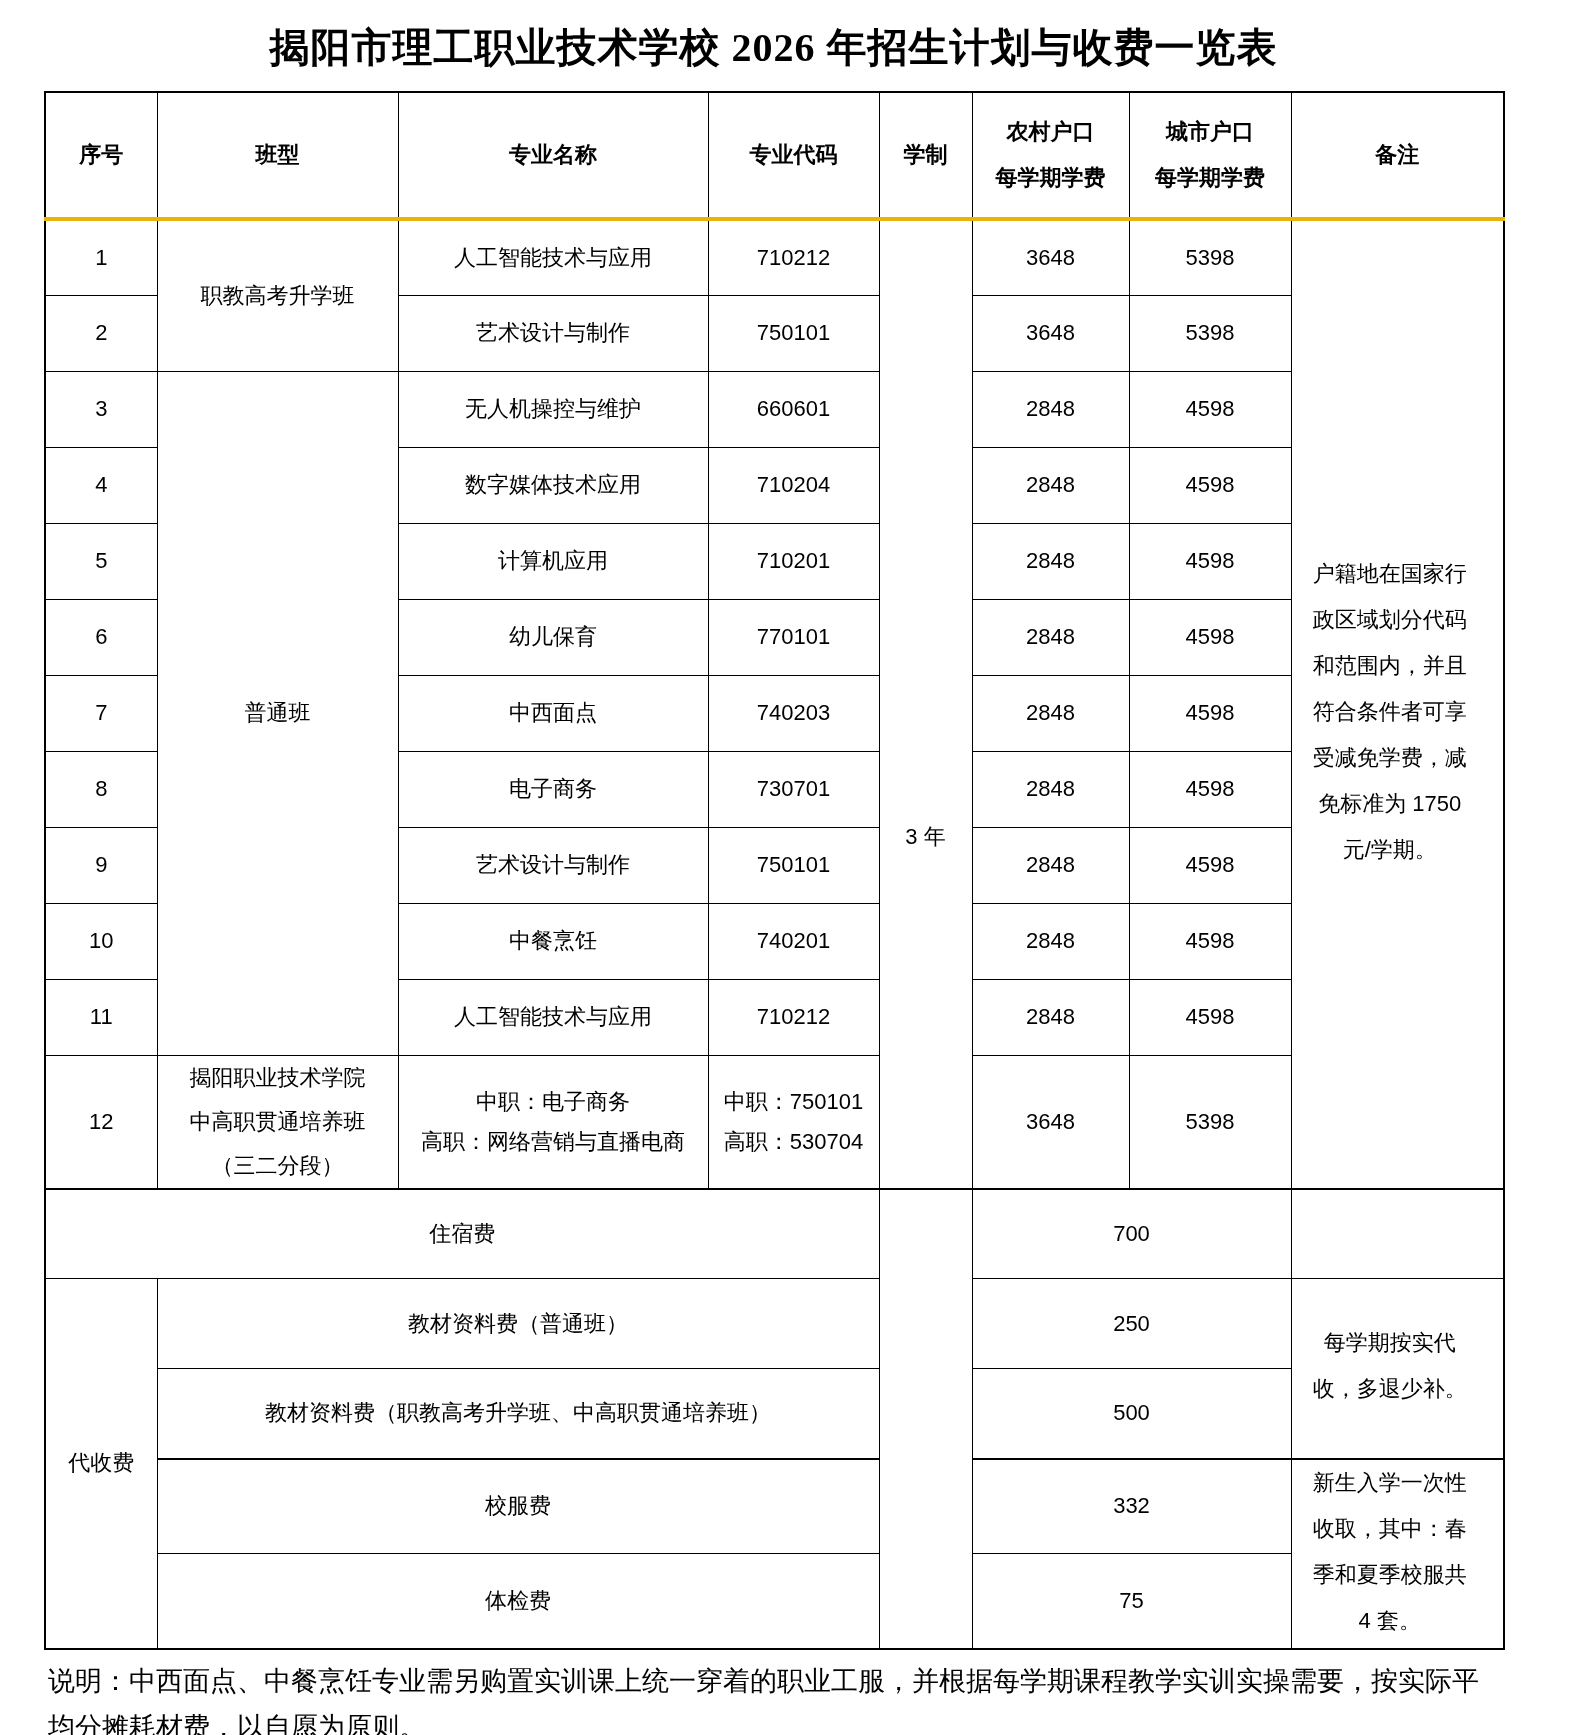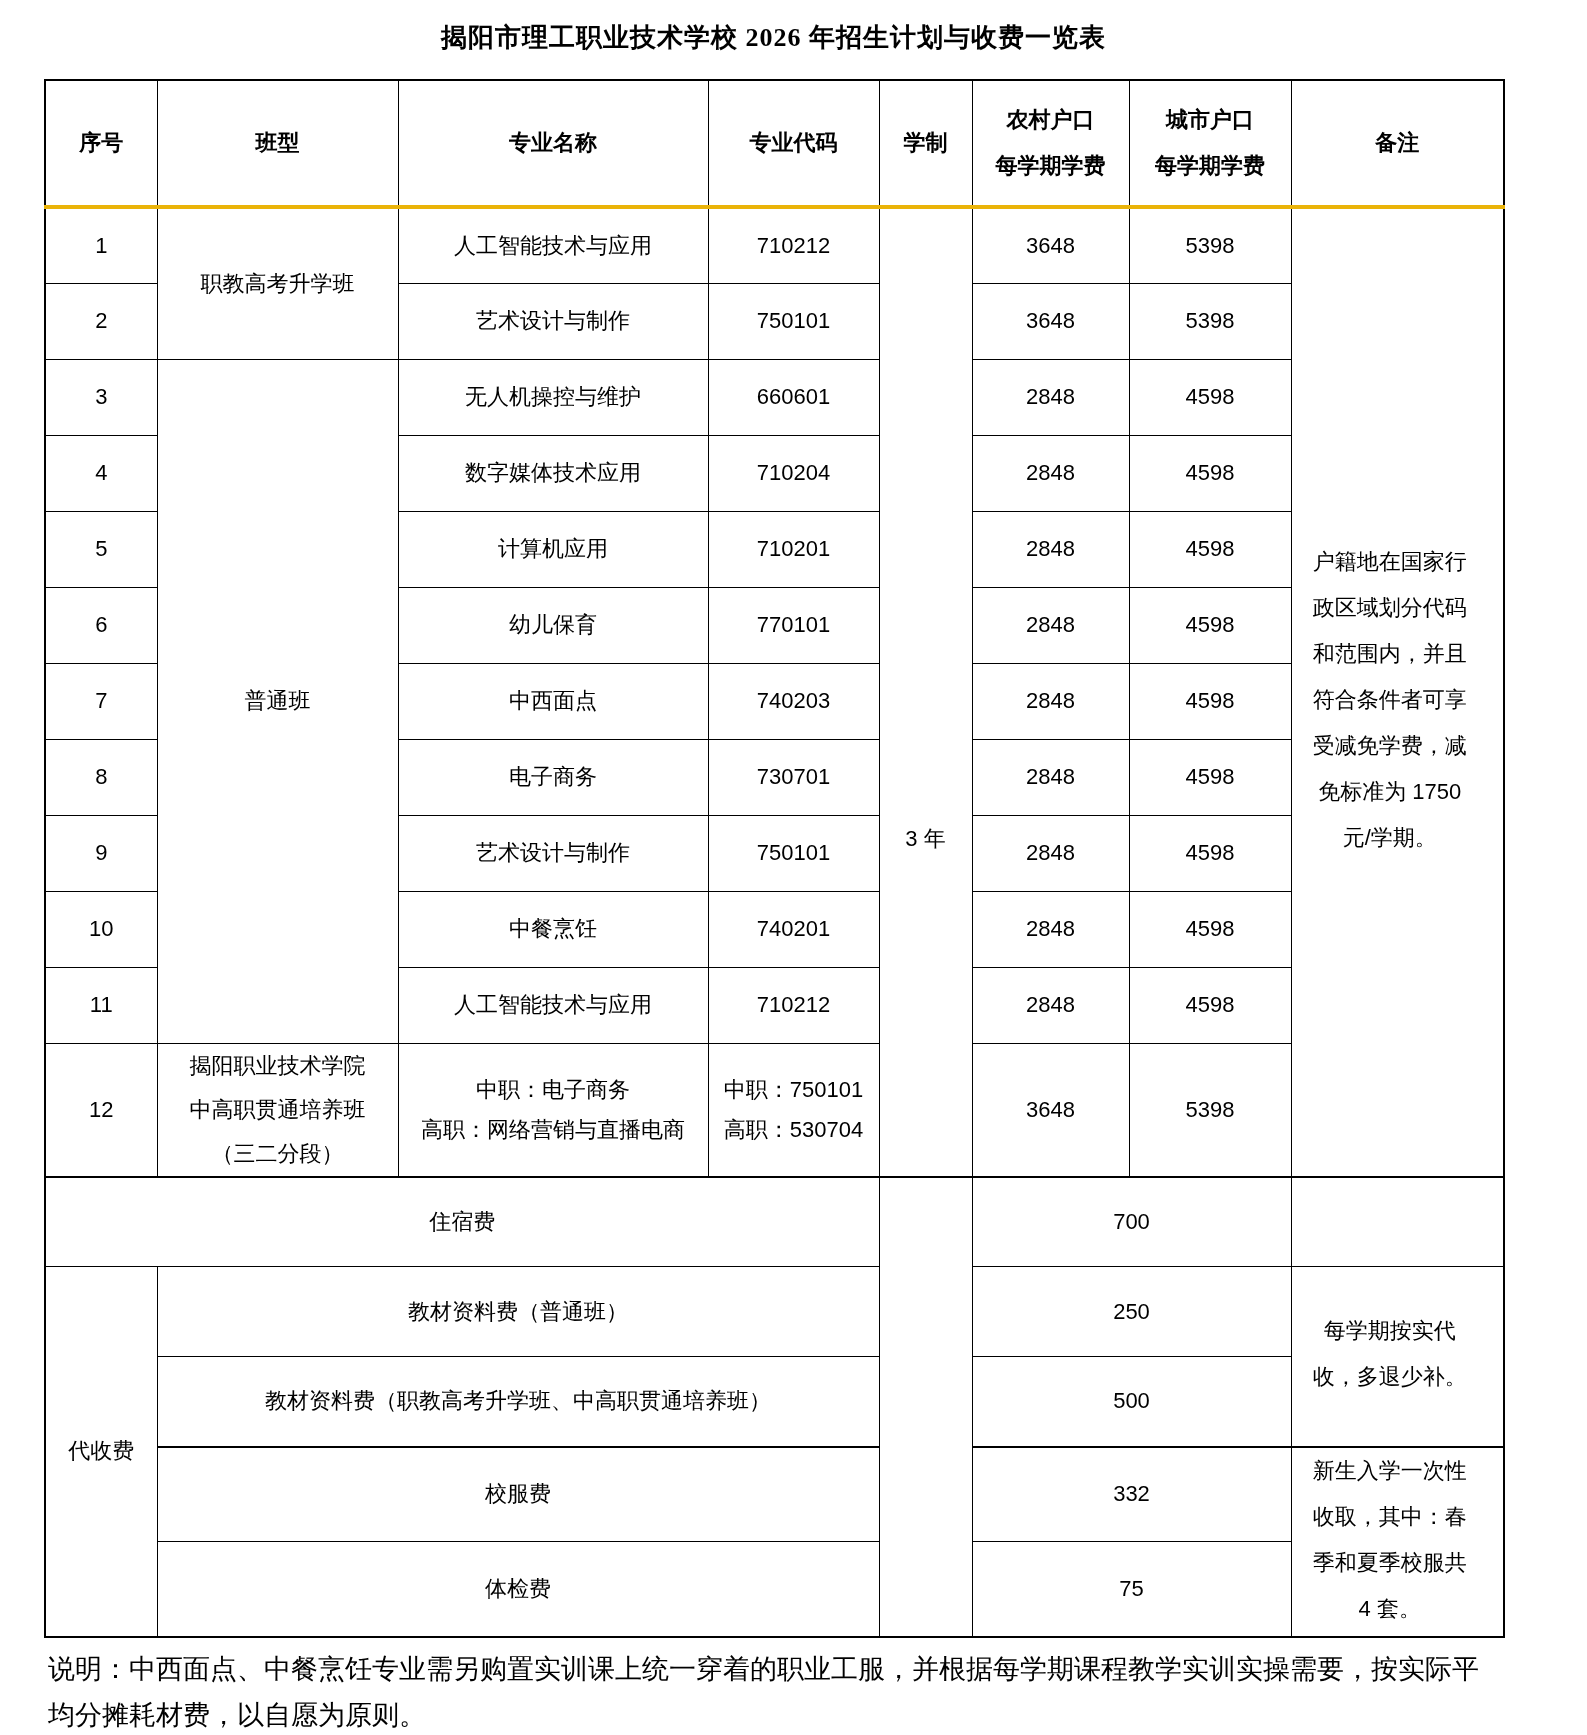--- a/index.html
+++ b/index.html
@@ -6,24 +6,24 @@
   html, body {
     width: 1587px; height: 1735px;
     background: #ffffff; color: #000000;
     font-family: "Liberation Sans", sans-serif;
     overflow: hidden;
   }
   .page { padding: 20px 0 0 44px; }
   .doc-title {
     width: 1459px;
     text-align: center;
-    font-size: 26px;
+    font-size: 40px;
     font-weight: bold;
     letter-spacing: 1px;
-    margin-bottom: 24px;
+    margin-bottom: 16px;
     font-family: "Liberation Serif", serif;
   }
   table.fee-table {
     border-collapse: collapse;
     table-layout: fixed;
     width: 1459px;
     border: 2px solid #000;
   }
   .fee-table td, .fee-table th {
     border: 1px solid #000;
@@ -39,21 +39,21 @@
     line-height: 46px;
   }
   .h-hdr  { height: 127px; }
   .h-row  { height: 76px;  }
   .h-r12  { height: 130px; }
   .h-fee  { height: 90px;  }
   .bt2    { border-top: 2px solid #000 !important; }
   .pre    { white-space: pre-line; }
   .group-cell   { line-height: 44px; margin-top: 20px; }
   .r12-lines    { line-height: 40px; }
-  .duration-cell span { position: relative; top: 147px; display: inline-block; }
+  .duration-cell span { position: relative; top: 133px; display: inline-block; }
   .remark-cell {
     text-align: left;
     line-height: 46px;
     padding: 0 28px 4px 13px;
   }
   .remark-cell .inner { position: relative; top: 10px; }
   .num { font-size: 21px; }
   .footnote {
     width: 1448px;
     margin-top: 8px;

